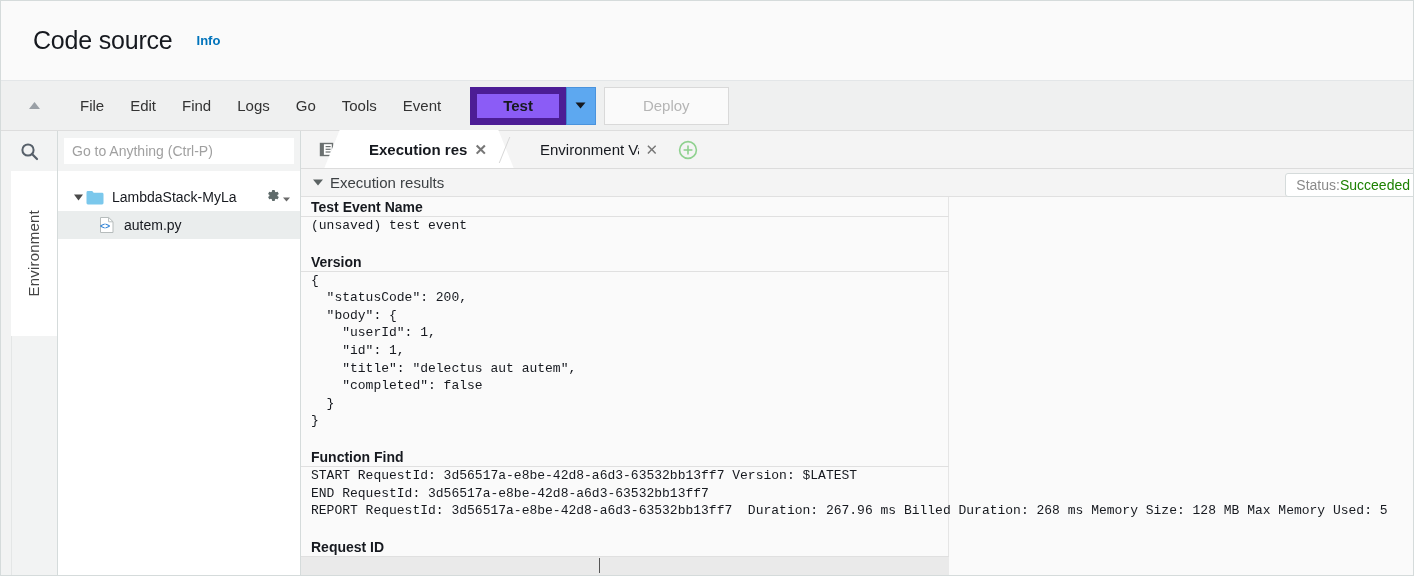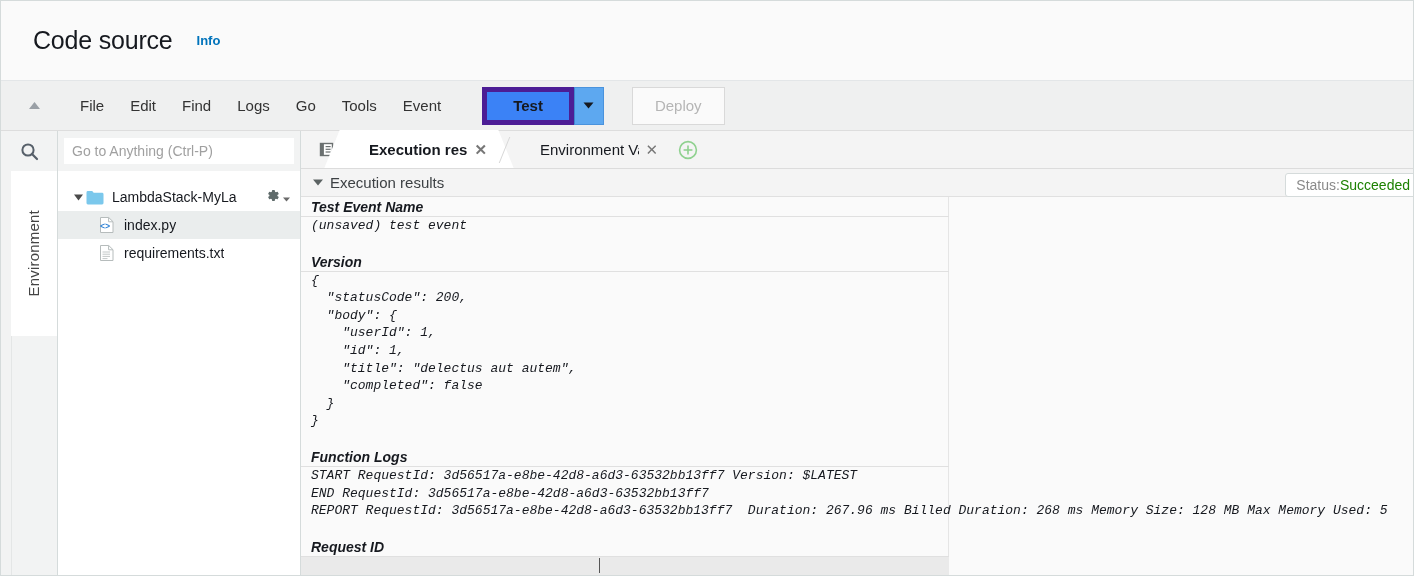--- a/index.html
+++ b/index.html
@@ -61,46 +61,45 @@
     font-size: 15px;
     color: #333333;
     padding: 6px 13px;
     cursor: pointer;
     white-space: nowrap;
   }
   .menu-spacer { width: 18px; }
 
   .btn-group { display: flex; align-items: stretch; }
   .btn-test {
-    background: #3b82f6;
-    border: 5px solid #4c1d95;
+    background: #8b5cf6;
+    border: 7px solid #4c1d95;
     color: #16191f;
     font-size: 15px;
     font-weight: bold;
     padding: 0 26px;
     height: 38px;
     display: flex; align-items: center; justify-content: center;
     cursor: pointer;
-    margin-left: 12px;
   }
   .btn-test-caret {
     background: #5da8f0;
     border: 1px solid #4a93dd;
     border-left: 1px solid #3f86cd;
     width: 30px;
     display: flex; align-items: center; justify-content: center;
     cursor: pointer;
   }
   .btn-deploy {
-    margin-left: 28px;
+    margin-left: 8px;
     background: #fafafa;
     border: 1px solid #d9d9d9;
     color: #b5b5b5;
     font-size: 15px;
-    padding: 0 22px;
+    padding: 0 38px;
     height: 38px;
     display: flex; align-items: center;
     cursor: default;
   }
 
   
   .body {
     display: flex;
     height: 444px;
     background: #ffffff;
@@ -313,21 +312,20 @@
   }
   .status-label { color: #8a8a8a; }
   .status-value { color: #1d8102; }
 
   
   .results-body {
     flex: 1;
     position: relative;
     background: #fafafa;
     overflow: hidden;
-    font-style: italic;
   }
   .vdiv {
     position: absolute;
     left: 647px; top: 0; bottom: 0;
     width: 1px;
     background: #e5e5e5;
   }
   .res-section { position: relative; }
   .res-head {
     font-size: 14px;
@@ -450,38 +448,23 @@
         </div>
 
         <div class="tree-row indent-2 selected">
           <span class="tree-icon">
             <svg width="17" height="18" viewBox="0 0 17 18">
               <path d="M2.5 1.5 h8.2 l4.3 4.2 v10.8 h-12.5 z" fill="#ffffff" stroke="#b6bcbc" stroke-width="1"></path>
               <path d="M10.6 1.6 v4.2 h4.3" fill="none" stroke="#b6bcbc" stroke-width="1"></path>
               <text x="2" y="12.5" font-family="Liberation Mono, monospace" font-size="8.5" fill="#2b7fd4" font-weight="bold">&lt;&gt;</text>
             </svg>
           </span>
-          <span class="tree-label">index.py</span>
-        </div>
-
-        <div class="tree-row indent-2">
-          <span class="tree-icon">
-            <svg width="17" height="18" viewBox="0 0 17 18">
-              <path d="M2.5 1.5 h8.2 l4.3 4.2 v10.8 h-12.5 z" fill="#ffffff" stroke="#b6bcbc" stroke-width="1"></path>
-              <path d="M10.6 1.6 v4.2 h4.3" fill="none" stroke="#b6bcbc" stroke-width="1"></path>
-              <g stroke="#c3c8c8" stroke-width="1">
-                <line x1="4.5" y1="8" x2="12" y2="8"></line>
-                <line x1="4.5" y1="10.2" x2="12" y2="10.2"></line>
-                <line x1="4.5" y1="12.4" x2="12" y2="12.4"></line>
-                <line x1="4.5" y1="14.6" x2="9.5" y2="14.6"></line>
-              </g>
-            </svg>
-          </span>
-          <span class="tree-label">requirements.txt</span>
-        </div>
+          <span class="tree-label">autem.py</span>
+        </div>
+
 
       </div>
     </div>
 
     <div class="main-col">
 
       <div class="tabstrip">
         <span class="tabstrip-icon">
           <svg width="17" height="17" viewBox="0 0 17 17">
             <rect x="2.5" y="2.5" width="12" height="12" fill="#ffffff" stroke="#6b7070" stroke-width="1.4"></rect>
@@ -547,21 +530,21 @@
     "id": 1,
     "title": "delectus aut autem",
     "completed": false
   }
 }</div>
         </div>
 
         <div class="res-gap"></div>
 
         <div class="res-section">
-          <div class="res-head">Function Logs</div>
+          <div class="res-head">Function Find</div>
           <div class="res-pre">START RequestId: 3d56517a-e8be-42d8-a6d3-63532bb13ff7 Version: $LATEST
 END RequestId: 3d56517a-e8be-42d8-a6d3-63532bb13ff7
 REPORT RequestId: 3d56517a-e8be-42d8-a6d3-63532bb13ff7  Duration: 267.96 ms Billed Duration: 268 ms Memory Size: 128 MB Max Memory Used: 5</div>
         </div>
 
         <div class="res-gap"></div>
 
         <div class="res-section">
           <div class="res-head">Request ID</div>
           <div class="reqid-line">

